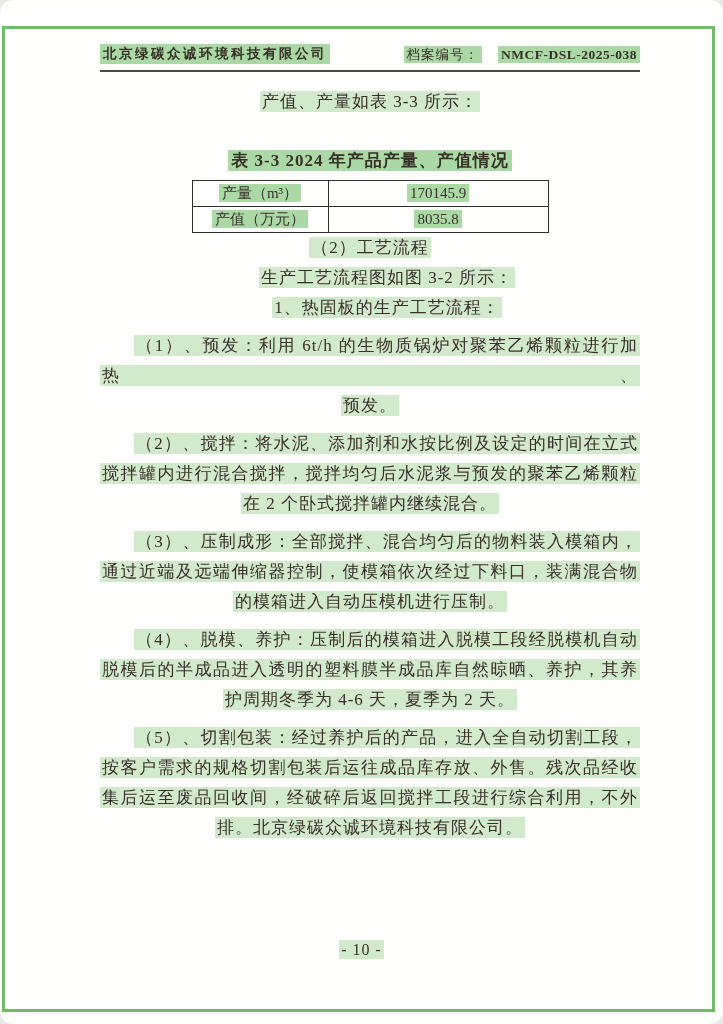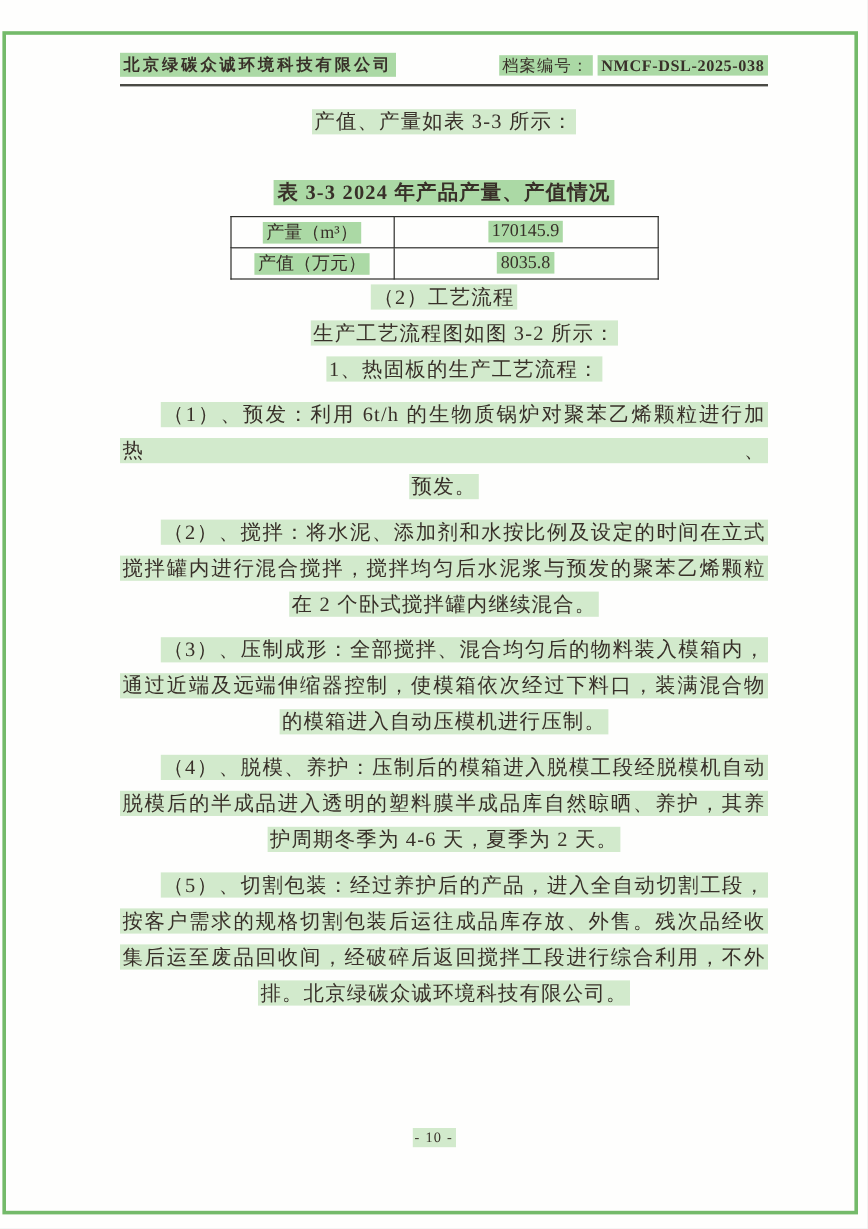--- a/index.html
+++ b/index.html
@@ -1,55 +1,55 @@
 <!DOCTYPE html>
 <html><head>
 <meta charset="utf-8">
 <style>
   html,body{margin:0;padding:0;background:#e9e9e9;}
   .page{
     position:relative;width:723px;height:1024px;margin:0 auto;
     background:#fefefd;overflow:hidden;
-    font-family:"Liberation Serif","DejaVu Serif",serif;color:#383029;
+    font-family:"Liberation Serif","DejaVu Serif",serif;color:#383029;border-radius:13px;
   }
   
   .frame{
     position:absolute;left:2px;top:26px;width:713px;height:986px;
     border:3px solid rgba(62,160,48,.72);box-sizing:border-box;pointer-events:none;
   }
   .content{position:absolute;left:100px;top:0;width:540px;}
   
   .hdr{
     display:flex;justify-content:space-between;align-items:flex-end;
     margin-top:44px;padding-bottom:6px;border-bottom:2px solid #4a4a45;
     font-size:13.5px;
   }
   .co{font-weight:bold;letter-spacing:2.5px;}
   .archive{white-space:nowrap;letter-spacing:1px;}
-  .num{font-weight:bold;margin-left:4px;letter-spacing:.5px;}
+  .num{font-weight:bold;margin-left:16px;letter-spacing:.5px;}
   
   .hl{background:rgba(110,190,92,.30);padding:1px 2px;-webkit-box-decoration-break:clone;box-decoration-break:clone;}
   .hl2{background:rgba(72,172,58,.45);padding:1px 3px;}
   
   .bl{font-size:17px;line-height:30px;letter-spacing:1px;text-align:center;}
   .jfull{text-align:justify;text-align-last:justify;text-justify:inter-character;}
   .ind{text-indent:2em;}
   .pgap{margin-top:8px;}
   .intro{margin-top:15px;}
   .sec{}
   
   .tbl-title{text-align:center;font-weight:bold;font-size:17px;margin-top:32px;letter-spacing:1px;}
   table.prod{border-collapse:collapse;margin:8px auto 0;font-size:15px;table-layout:fixed;}
   table.prod td,table.prod th{
     border:1px solid #2e2e2c;text-align:center;height:25px;padding:0 4px;
     font-weight:normal;vertical-align:middle;
   }
   table.prod th{font-weight:bold;}
   
-  .footer{position:absolute;left:0;right:0;top:941px;text-align:center;font-size:12px;letter-spacing:1px;}
+  .footer{position:absolute;left:0;right:0;top:941px;text-align:center;font-size:16px;letter-spacing:1px;}
 </style>
 </head>
 <body>
 
 <div class="page">
   <div class="frame"></div>
 
   <div class="content">
 
     <div class="hdr">

